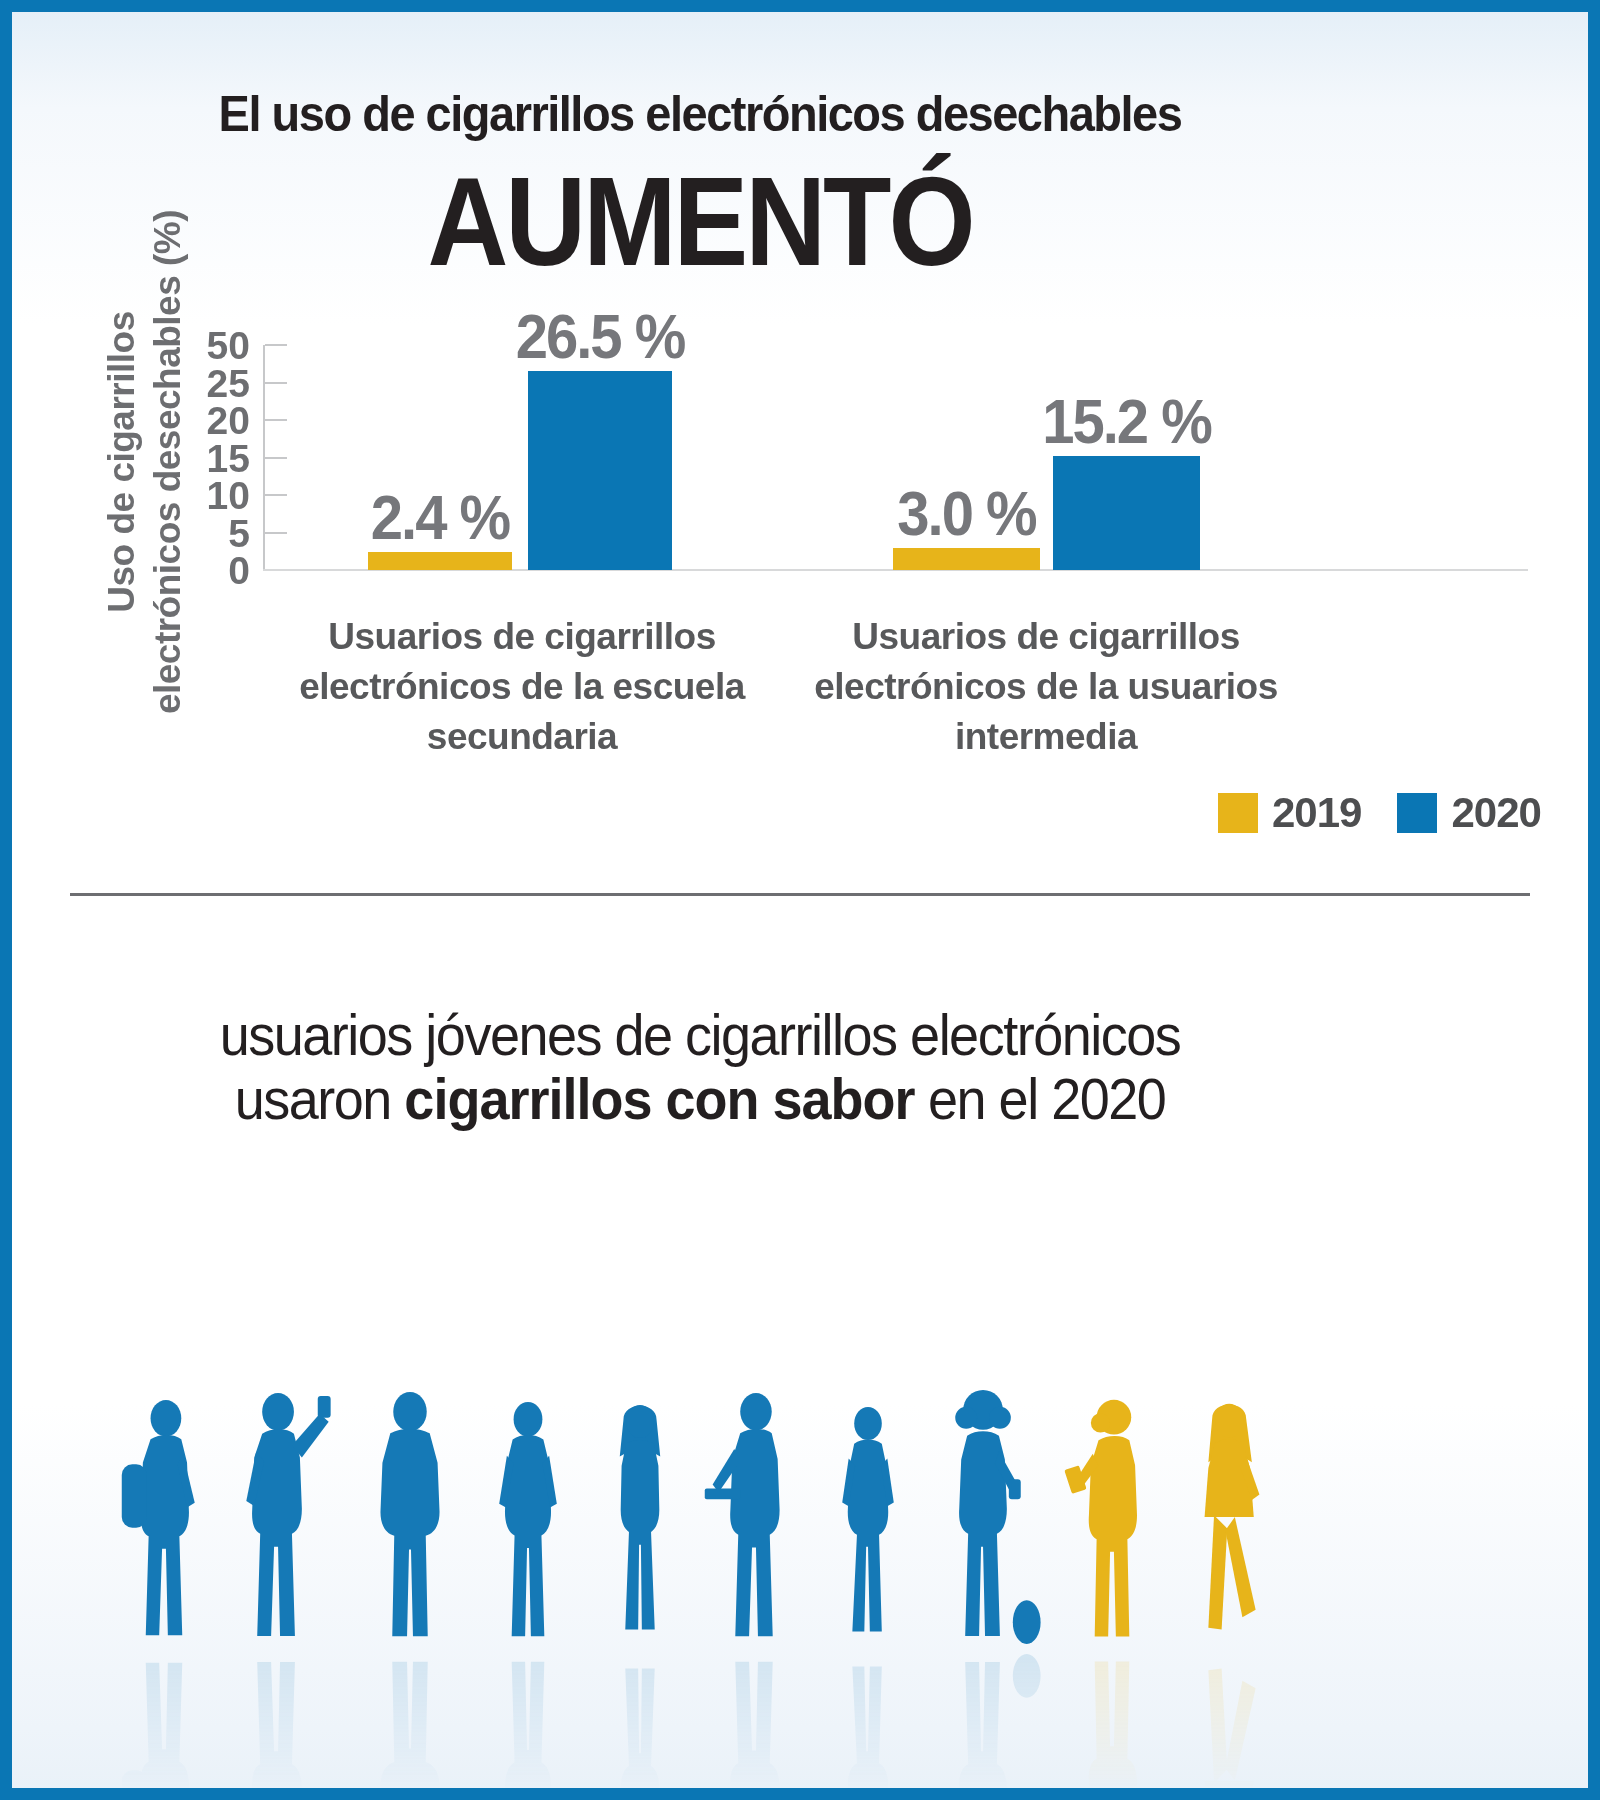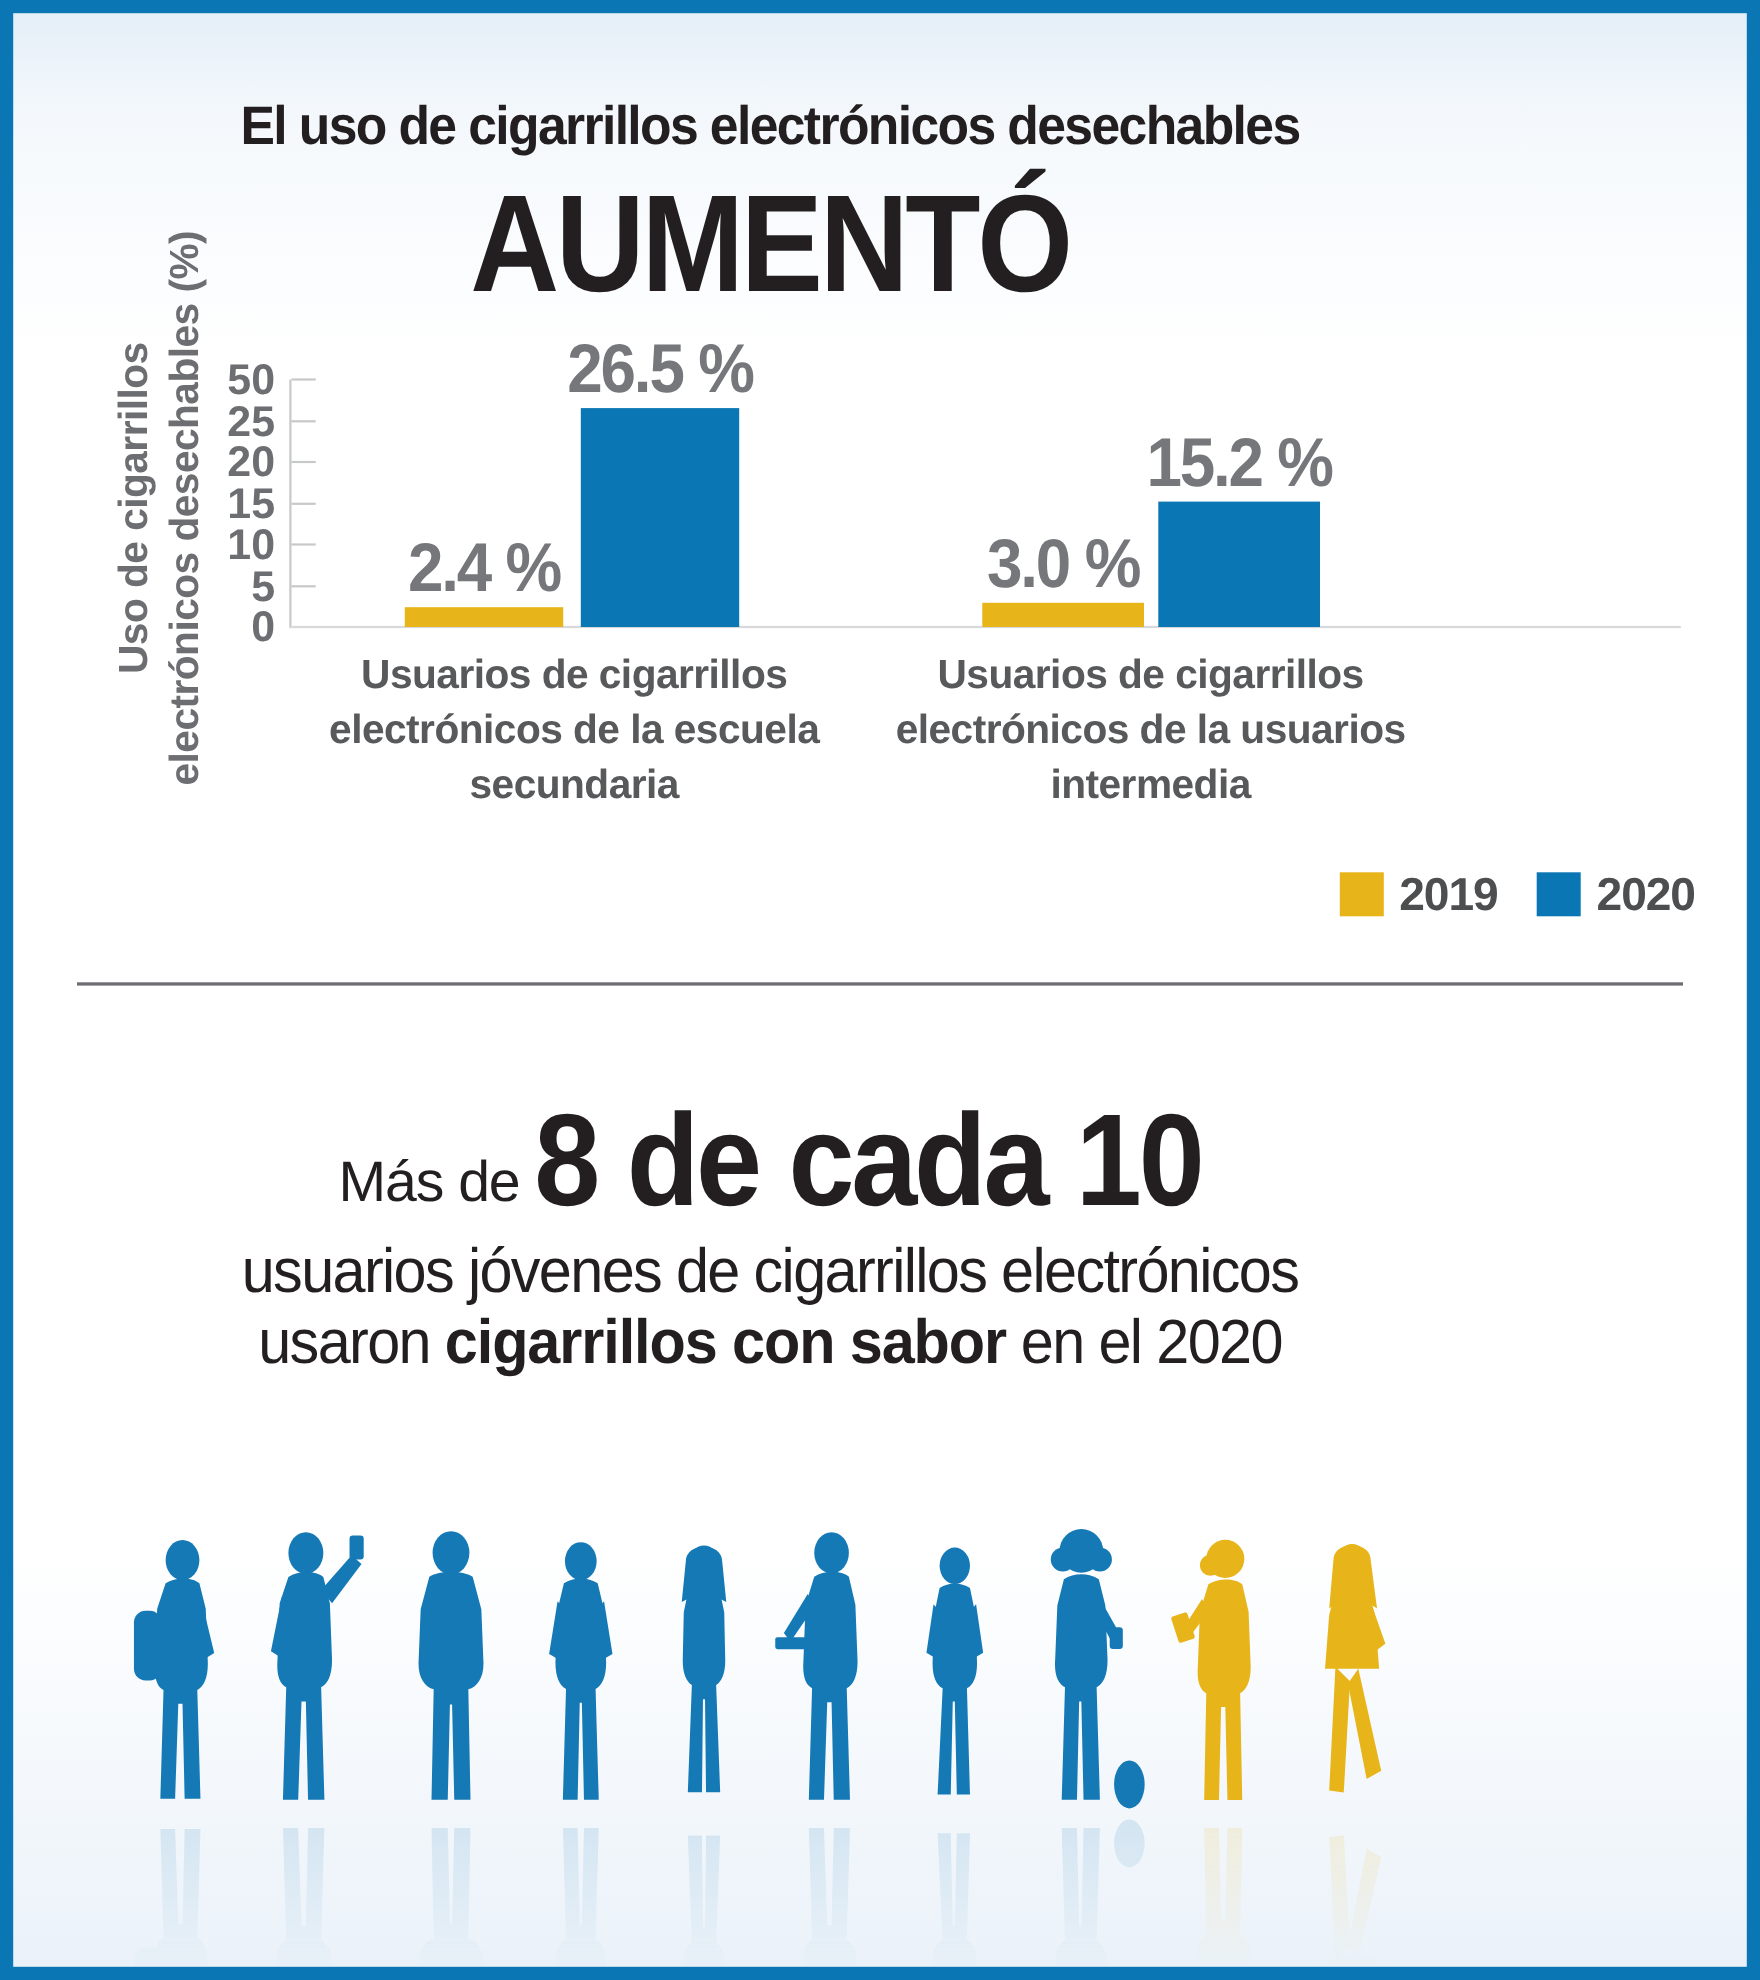--- a/index.html
+++ b/index.html
@@ -25,21 +25,21 @@
   .axis-baseline{position:absolute;left:263px;top:569px;width:1265px;height:2px;background:#d8d9da;}
   .ytick-line{position:absolute;width:22px;height:2px;background:#c7c8ca;left:265px;}
   .ytick-label{position:absolute;left:150px;width:100px;text-align:right;font-size:39px;font-weight:700;color:#6d6e71;line-height:1;}
 
   .bar-wrap{position:absolute;bottom:1230px;display:flex;flex-direction:column;align-items:center;justify-content:flex-end;}
   .bar-label{font-size:58px;font-weight:700;color:#76777b;white-space:nowrap;letter-spacing:-2px;line-height:1;margin-bottom:6px;transform:scaleY(1.08);}
   .bar{width:100%;}
   .bar.y2019{background:#e7b41a;}
   .bar.y2020{background:#0a76b4;}
 
-  .cat-label{position:absolute;top:588px;width:560px;text-align:center;font-size:37px;font-weight:700;color:#58595b;line-height:1.35;letter-spacing:-0.5px;}
+  .cat-label{position:absolute;top:612px;width:560px;text-align:center;font-size:37px;font-weight:700;color:#58595b;line-height:1.35;letter-spacing:-0.5px;}
 
   .legend{position:absolute;left:1218px;top:789px;display:flex;align-items:center;gap:14px;}
   .legend .swatch{width:40px;height:40px;display:inline-block;}
   .legend .sw-2019{background:#e7b41a;}
   .legend .sw-2020{background:#0a76b4;}
   .legend .lg-label{font-size:42px;font-weight:700;color:#4d4e50;letter-spacing:-1px;margin-right:22px;}
   .legend .lg-label:last-child{margin-right:12px;}
 
   .divider{position:absolute;left:70px;top:893px;width:1460px;height:3px;background:#6d6e71;}
 
@@ -118,23 +118,20 @@
 <div class="legend">
   <span class="swatch sw-2019"></span>
   <span class="lg-label">2019</span>
   <span class="swatch sw-2020"></span>
   <span class="lg-label">2020</span>
 </div>
 
 <div class="divider"></div>
 
 <div class="stat-block">
-  <div class="stat-line1">
-    <span class="stat-prefix">Más de </span><span class="stat-big">8 de cada 10</span>
-  </div>
   <div class="stat-line2">usuarios jóvenes de cigarrillos electrónicos</div>
   <div class="stat-line3">
     <span>usaron </span><b>cigarrillos con sabor</b><span> en el 2020</span>
   </div>
 </div>
 
 <div class="people" id="people-row">
 
   <svg class="fig fig-blue" width="96" height="252" viewBox="0 0 100 260">
     <ellipse cx="52" cy="24" rx="16" ry="19" fill="currentColor"></ellipse>

